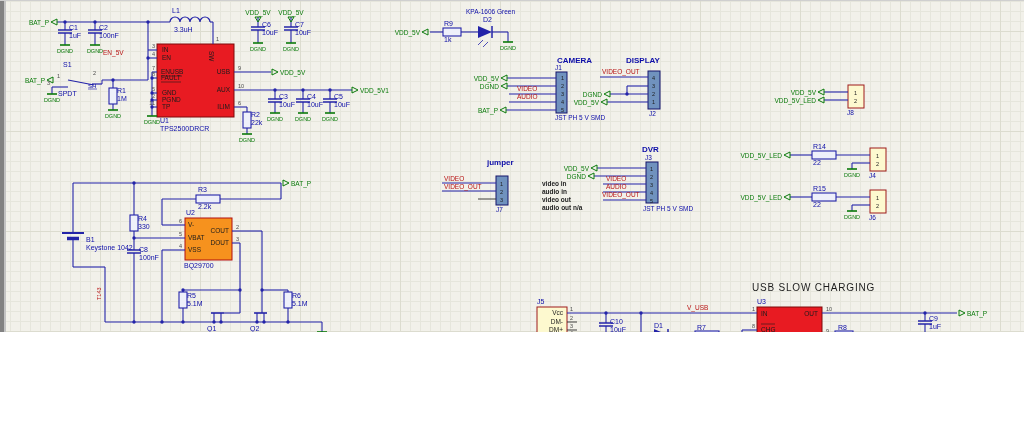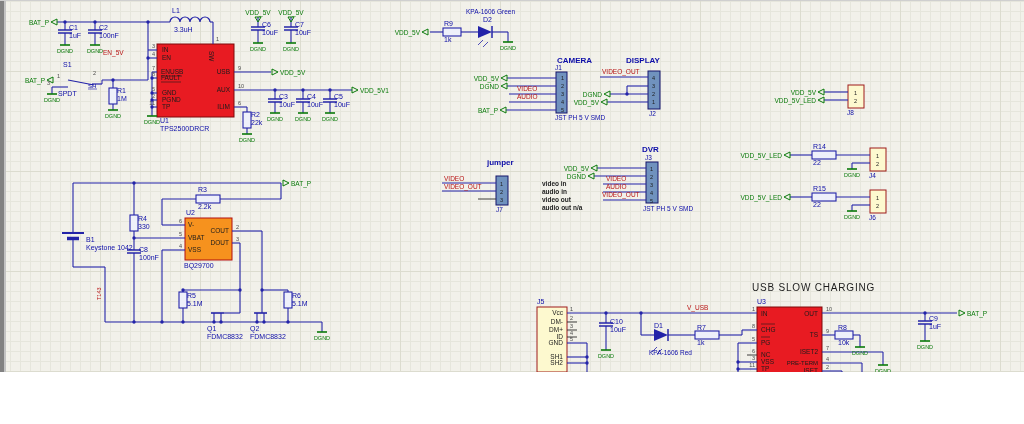--- a/index.html
+++ b/index.html
@@ -1,16 +1,16 @@
 <!DOCTYPE html>
 <html><head>
 <meta charset="utf-8">
 <style>
   html,body{margin:0;padding:0;background:#ffffff;}
-  #stage{position:relative;width:1024px;height:372px;overflow:hidden;
+  #stage{position:relative;width:1024px;height:332px;overflow:hidden;
     background-color:#f2f1ea;
     background-image:
       repeating-linear-gradient(0deg,#dcdccf 0,#dcdccf 1px,transparent 1px,transparent 100px),
       repeating-linear-gradient(90deg,#dcdccf 0,#dcdccf 1px,transparent 1px,transparent 100px),
       repeating-linear-gradient(0deg,#e6e6dc 0,#e6e6dc 1px,transparent 1px,transparent 10px),
       repeating-linear-gradient(90deg,#e6e6dc 0,#e6e6dc 1px,transparent 1px,transparent 10px);
     font-family:"Liberation Sans",sans-serif;text-decoration:underline;}
   #edge-left{position:absolute;left:0;top:0;width:4px;height:424px;background:#828282;}
   #edge-left2{position:absolute;left:4px;top:0;width:2px;height:424px;background:#c3c3c3;}
   #edge-top{position:absolute;left:0;top:0;width:1024px;height:1px;background:#cfcfcf;}

